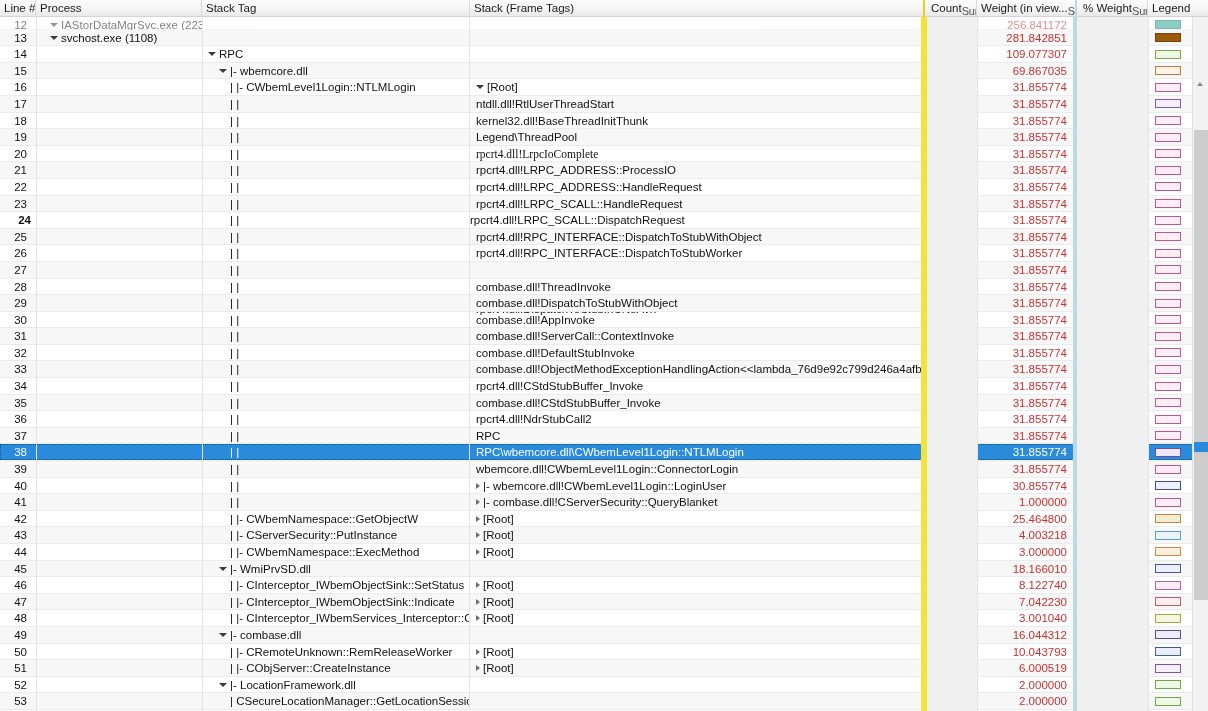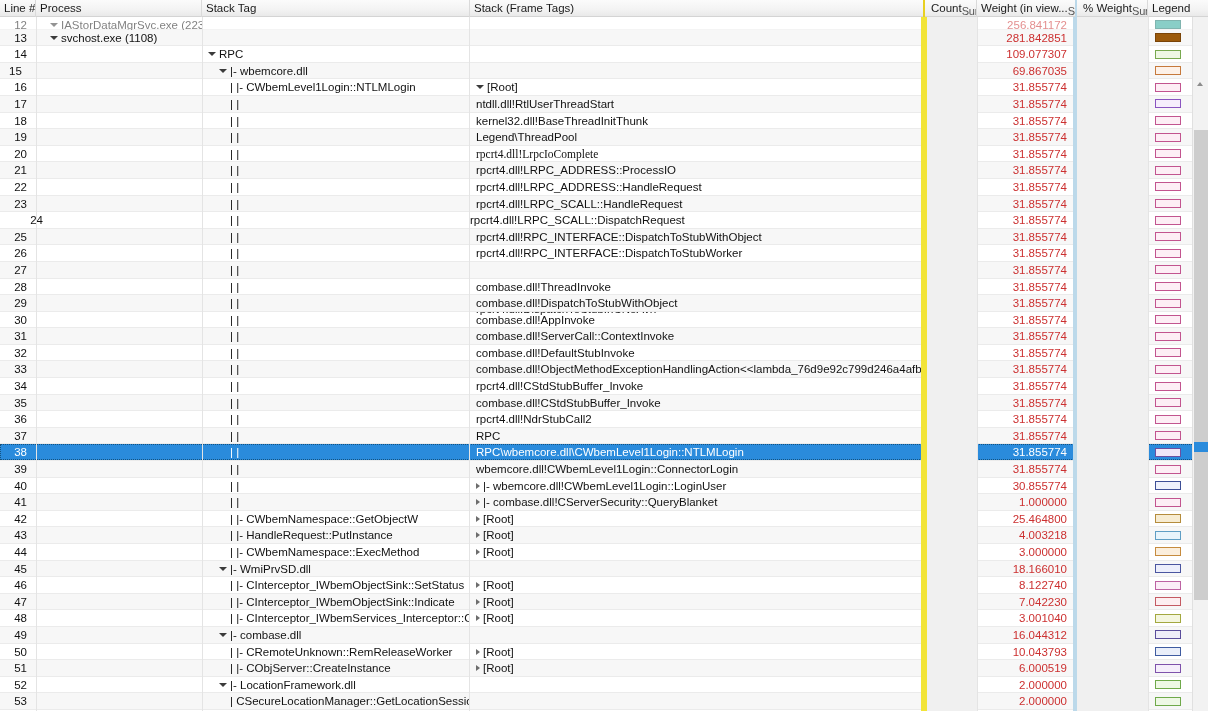--- a/index.html
+++ b/index.html
@@ -160,21 +160,21 @@
           <div class="cell lineno" style="left:0px;width:36px;">14</div>
           <div class="cell " style="left:36px;width:166px;padding-left:4px;"><span></span></div>
           <div class="cell " style="left:202px;width:268px;padding-left:6px;"><span class="tri down"></span><span>RPC</span></div>
           <div class="cell " style="left:470px;width:451px;padding-left:6px;"><span></span></div>
           <div class="cell num" style="left:927px;width:50px;">109</div>
           <div class="cell num" style="left:977px;width:96px;">109.077307</div>
           <div class="cell pct" style="left:1079px;width:69px;">0.17</div>
           <div class="cell " style="left:1150px;width:58px;padding-left:5px;"><span class="sw" style="background:#eef7e4;border:1.4px solid #78a94f;"></span></div>
         </div>
         <div class="row alt" style="">
-          <div class="cell lineno" style="left:0px;width:36px;text-align:center;">15</div>
+          <div class="cell lineno" style="left:0px;width:36px;">15</div>
           <div class="cell " style="left:36px;width:166px;padding-left:4px;"><span></span></div>
           <div class="cell " style="left:202px;width:268px;padding-left:17px;"><span class="tri down"></span><span>|- wbemcore.dll</span></div>
           <div class="cell " style="left:470px;width:451px;padding-left:6px;"><span></span></div>
           <div class="cell num" style="left:927px;width:50px;">70</div>
           <div class="cell num" style="left:977px;width:96px;">69.867035</div>
           <div class="cell pct" style="left:1079px;width:69px;">0.11</div>
           <div class="cell " style="left:1150px;width:58px;padding-left:5px;"><span class="sw" style="background:#fdf1e8;border:1.4px solid #c6793c;"></span></div>
         </div>
         <div class="row" style="">
           <div class="cell lineno" style="left:0px;width:36px;">16</div>
@@ -250,21 +250,21 @@
           <div class="cell lineno" style="left:0px;width:36px;">23</div>
           <div class="cell " style="left:36px;width:166px;padding-left:4px;"><span></span></div>
           <div class="cell " style="left:202px;width:268px;padding-left:28px;"><span>|   |</span></div>
           <div class="cell " style="left:470px;width:451px;padding-left:6px;"><span>rpcrt4.dll!LRPC_SCALL::HandleRequest</span></div>
           <div class="cell num" style="left:927px;width:50px;">32</div>
           <div class="cell num" style="left:977px;width:96px;">31.855774</div>
           <div class="cell pct" style="left:1079px;width:69px;">0.05</div>
           <div class="cell " style="left:1150px;width:58px;padding-left:5px;"><span class="sw" style="background:#fdeef5;border:1.4px solid #c2548f;"></span></div>
         </div>
         <div class="row" style="">
-          <div class="cell lineno" style="left:16px;width:36px;">24</div>
+          <div class="cell lineno" style="left:4px;width:36px;font-weight:bold;">24</div>
           <div class="cell " style="left:36px;width:166px;padding-left:4px;"><span></span></div>
           <div class="cell " style="left:202px;width:268px;padding-left:28px;"><span>|   |</span></div>
           <div class="cell " style="left:464px;width:451px;padding-left:6px;"><span>rpcrt4.dll!LRPC_SCALL::DispatchRequest</span></div>
           <div class="cell num" style="left:927px;width:50px;">32</div>
           <div class="cell num" style="left:977px;width:96px;">31.855774</div>
           <div class="cell pct" style="left:1079px;width:69px;">0.05</div>
           <div class="cell " style="left:1150px;width:58px;padding-left:5px;"><span class="sw" style="background:#fdeef5;border:1.4px solid #c2548f;"></span></div>
         </div>
         <div class="row alt" style="">
           <div class="cell lineno" style="left:0px;width:36px;">25</div>
@@ -442,21 +442,21 @@
           <div class="cell " style="left:202px;width:268px;padding-left:28px;"><span>|   |- CWbemNamespace::GetObjectW</span></div>
           <div class="cell " style="left:470px;width:451px;padding-left:6px;"><span class="tri right"></span><span>[Root]</span></div>
           <div class="cell num" style="left:927px;width:50px;">31</div>
           <div class="cell num" style="left:977px;width:96px;">25.464800</div>
           <div class="cell pct" style="left:1079px;width:69px;">0.05</div>
           <div class="cell " style="left:1150px;width:58px;padding-left:5px;"><span class="sw" style="background:#f7ecd2;border:1.4px solid #b58c3c;"></span></div>
         </div>
         <div class="row alt" style="">
           <div class="cell lineno" style="left:0px;width:36px;">43</div>
           <div class="cell " style="left:36px;width:166px;padding-left:4px;"><span></span></div>
-          <div class="cell " style="left:202px;width:268px;padding-left:28px;"><span>|   |- HandleRequest::PutInstance</span></div>
+          <div class="cell " style="left:202px;width:268px;padding-left:28px;"><span>|   |- CServerSecurity::PutInstance</span></div>
           <div class="cell " style="left:470px;width:451px;padding-left:6px;"><span class="tri right"></span><span>[Root]</span></div>
           <div class="cell num" style="left:927px;width:50px;">4</div>
           <div class="cell num" style="left:977px;width:96px;">4.003218</div>
           <div class="cell pct" style="left:1079px;width:69px;">0.01</div>
           <div class="cell " style="left:1150px;width:58px;padding-left:5px;"><span class="sw" style="background:#e8f4fb;border:1.4px solid #5f9ec4;"></span></div>
         </div>
         <div class="row" style="">
           <div class="cell lineno" style="left:0px;width:36px;">44</div>
           <div class="cell " style="left:36px;width:166px;padding-left:4px;"><span></span></div>
           <div class="cell " style="left:202px;width:268px;padding-left:28px;"><span>|   |- CWbemNamespace::ExecMethod</span></div>

